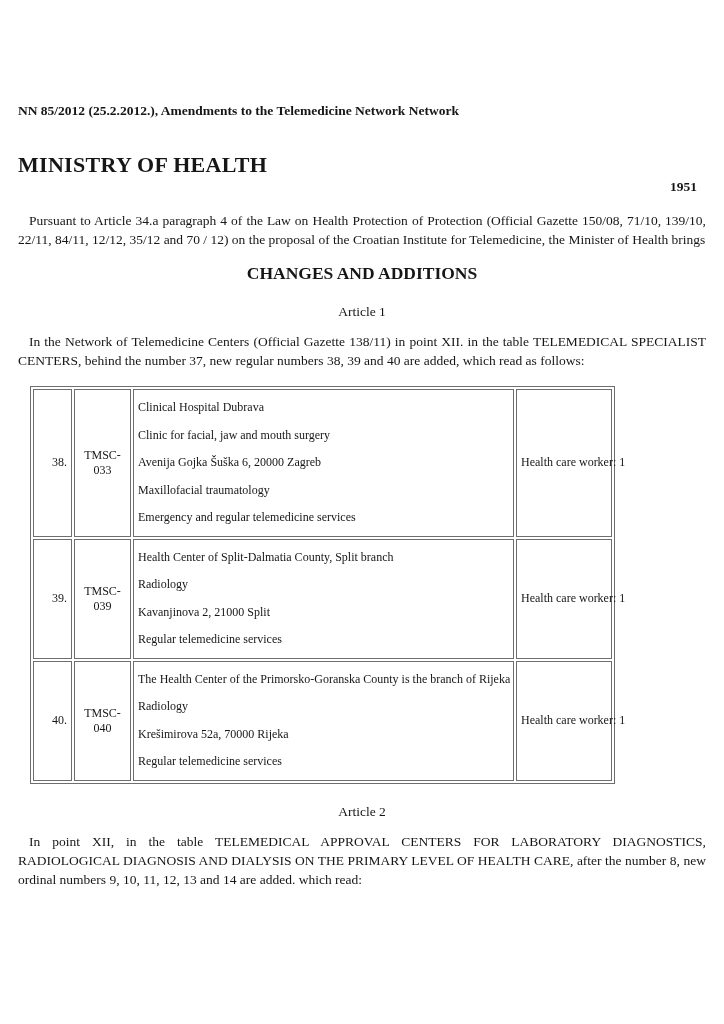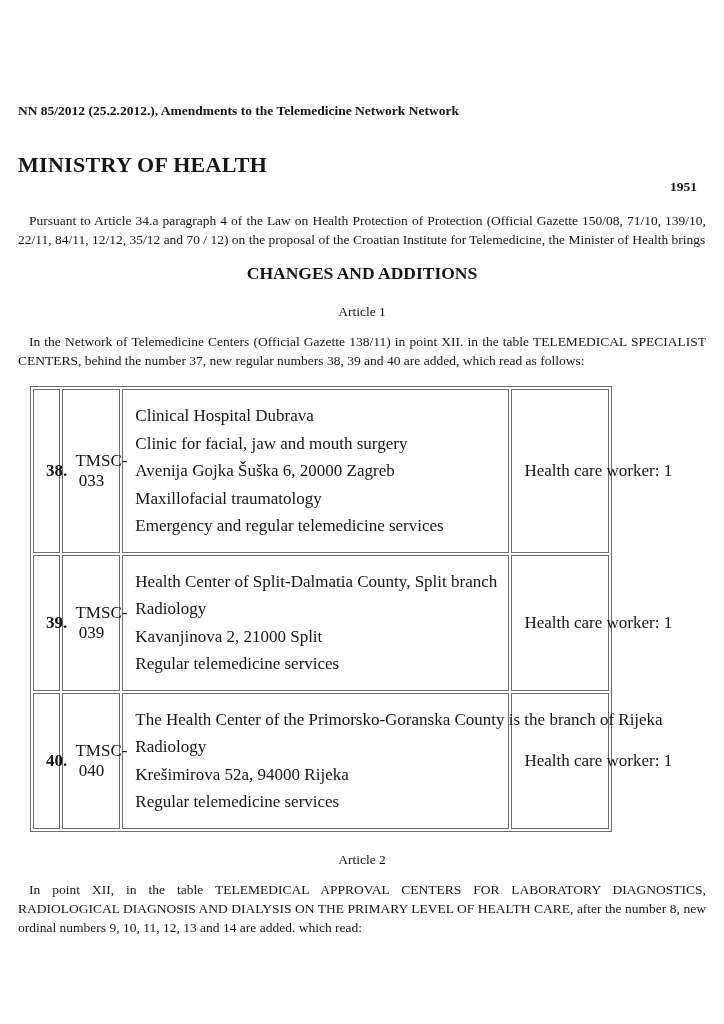--- a/index.html
+++ b/index.html
@@ -46,25 +46,25 @@
     margin: 16px 0 0 12px;
     border-collapse: separate;
     border-spacing: 2px;
     border: 1px solid #6e6e6e;
     table-layout: fixed;
     width: 582px;
     background: #ffffff;
   }
   table.centers td {
     border: 1px solid #6e6e6e;
-    font-size: 17px;
+    font-size: 12px;
     vertical-align: middle;
-    padding: 12px;
+    padding: 4px;
   }
-  td.col-num  { width: 27px;  text-align: left; font-weight: bold; }
+  td.col-num  { width: 39px;  text-align: right; }
   td.col-code { width: 57px;  text-align: center; }
   td.col-desc { width: 381px; vertical-align: top; padding: 1px 2px 1px 5px; }
   td.col-staff{ width: 96px; padding-left: 4px; white-space: nowrap; }
   .desc-line { line-height: 27.5px; white-space: nowrap; }
 
   .art2-block { margin-top: 20px; }
 </style>
 </head>
 <body>
 
@@ -109,21 +109,21 @@
           <div class="desc-line">Regular telemedicine services</div>
         </td>
         <td class="col-staff">Health care worker: 1</td>
       </tr>
       <tr>
         <td class="col-num">40.</td>
         <td class="col-code">TMSC-040</td>
         <td class="col-desc">
           <div class="desc-line">The Health Center of the Primorsko-Goranska County is the branch of Rijeka</div>
           <div class="desc-line">Radiology</div>
-          <div class="desc-line">Krešimirova 52a, 94000 Rijeka</div>
+          <div class="desc-line">Krešimirova 52a, 70000 Rijeka</div>
           <div class="desc-line">Regular telemedicine services</div>
         </td>
         <td class="col-staff">Health care worker: 1</td>
       </tr>
     </tbody>
   </table>
 
   <div class="art2-block">
     <div class="article-label">Article 2</div>
     <p class="para art-para">In point XII, in the table TELEMEDICAL APPROVAL CENTERS FOR LABORATORY DIAGNOSTICS, RADIOLOGICAL DIAGNOSIS AND DIALYSIS ON THE PRIMARY LEVEL OF HEALTH CARE, after the number 8, new ordinal numbers 9, 10, 11, 12, 13 and 14 are added. which read:</p>

